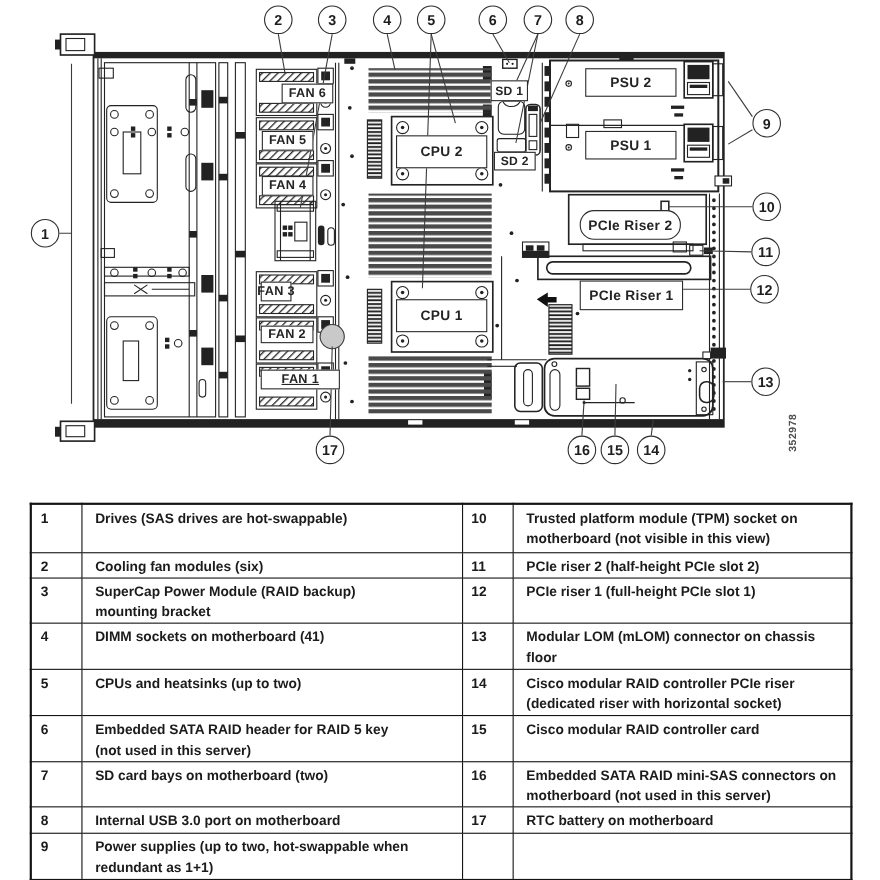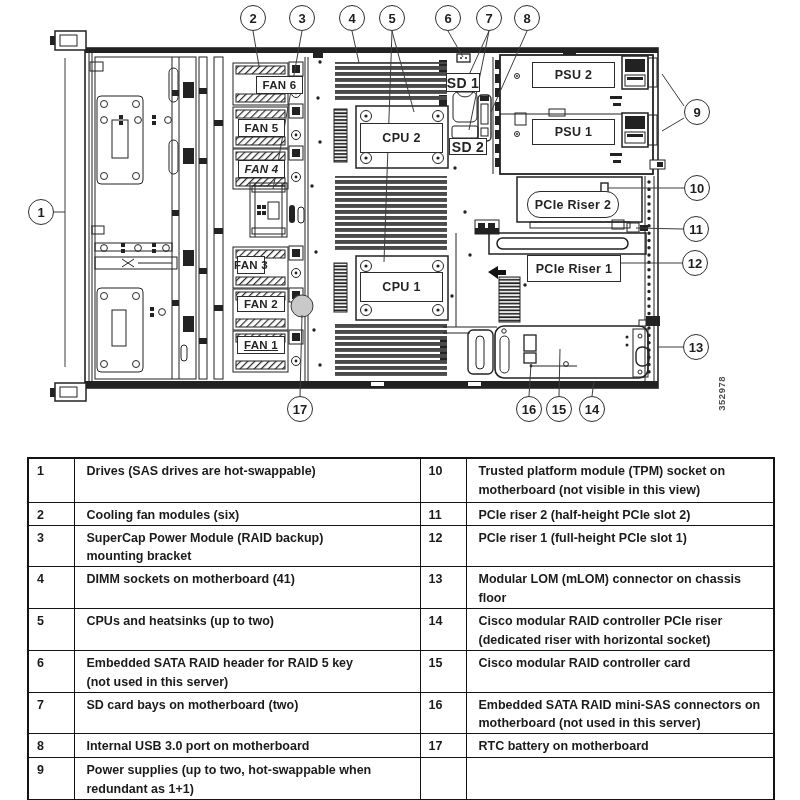--- a/index.html
+++ b/index.html
@@ -3,21 +3,21 @@
 <meta charset="utf-8">
 <style>
   html,body{margin:0;padding:0;background:#fff;}
   .stage{position:relative;width:800px;height:800px;background:#fff;
          font-family:"Liberation Sans",sans-serif;overflow:hidden;}
   .figure{position:absolute;left:0;top:0;width:800px;height:450px;}
   .figure svg{position:absolute;left:0;top:0;}
   .lbl{position:absolute;box-sizing:border-box;border:1.5px solid #2b2b2b;background:#fff;
        color:#242424;display:flex;align-items:center;justify-content:center;
        font-weight:bold;letter-spacing:.3px;white-space:nowrap;}
-  .s11{font-size:14px;}
+  .s11{font-size:11px;}
   .s12{font-size:11.5px;}
   .s13{font-size:12.5px;}
   .co{position:absolute;box-sizing:border-box;width:26px;height:26px;border:1.6px solid #2e2e2e;
       border-radius:50%;background:#fff;display:flex;align-items:center;justify-content:center;
       font-size:13px;font-weight:bold;color:#1e1e1e;}
   .code{position:absolute;left:716px;top:376px;writing-mode:vertical-rl;transform:rotate(180deg);
         font-size:9.5px;color:#4d4d4d;letter-spacing:.5px;font-weight:bold;}
   table.legend{position:absolute;left:27px;top:457px;width:746px;table-layout:fixed;
         border-collapse:collapse;border:2.2px solid #141414;
         font-weight:bold;font-size:12.5px;color:#1b1b1b;}
@@ -379,24 +379,24 @@
         <path d="M683 347 L657 347"></path>
         <path d="M592 396 L594 381"></path>
         <path d="M559 396 L560 349"></path>
         <path d="M529 396 L531 364"></path>
         <path d="M300 396 L302 315"></path>
       </g>
     </svg>
 
     <div class="lbl s12" style="left:238px;top:76px;width:47px;height:18px;margin-left:18px;">FAN 6</div>
     <div class="lbl s12" style="left:238px;top:119px;width:47px;height:18px;text-align:right;">FAN 5</div>
-    <div class="lbl s12" style="left:238px;top:160px;width:47px;height:18px;font-style:italic;">FAN 4</div>
+    <div class="lbl s12" style="left:238px;top:160px;width:47px;height:18px;">FAN 4</div>
     <div class="lbl s12" style="left:237px;top:256px;width:28px;height:18px;">FAN 3</div>
     <div class="lbl s12" style="left:237px;top:296px;width:48px;height:16px;">FAN 2</div>
-    <div class="lbl s12" style="left:237px;top:336px;width:48px;height:18px;text-decoration:underline;">FAN 1</div>
+    <div class="lbl s12" style="left:237px;top:336px;width:72px;height:18px;text-decoration:underline;">FAN 1</div>
     <div class="lbl s13" style="left:360px;top:123px;width:83px;height:30px;">CPU 2</div>
     <div class="lbl s13" style="left:360px;top:272px;width:83px;height:30px;">CPU 1</div>
     <div class="lbl s13" style="left:532px;top:62px;width:83px;height:26px;">PSU 2</div>
     <div class="lbl s13" style="left:532px;top:119px;width:83px;height:26px;">PSU 1</div>
     <div class="lbl s11" style="left:446px;top:73px;width:34px;height:19px;">SD 1</div>
     <div class="lbl s11" style="left:449px;top:138px;width:38px;height:17px;">SD 2</div>
     <div class="lbl s13" style="left:527px;top:191px;width:92px;height:27px;border-radius:13px;">PCIe Riser 2</div>
     <div class="lbl s13" style="left:527px;top:255px;width:94px;height:27px;">PCIe Riser 1</div>
 
     <div class="co" style="left:28px;top:199px;">1</div>

